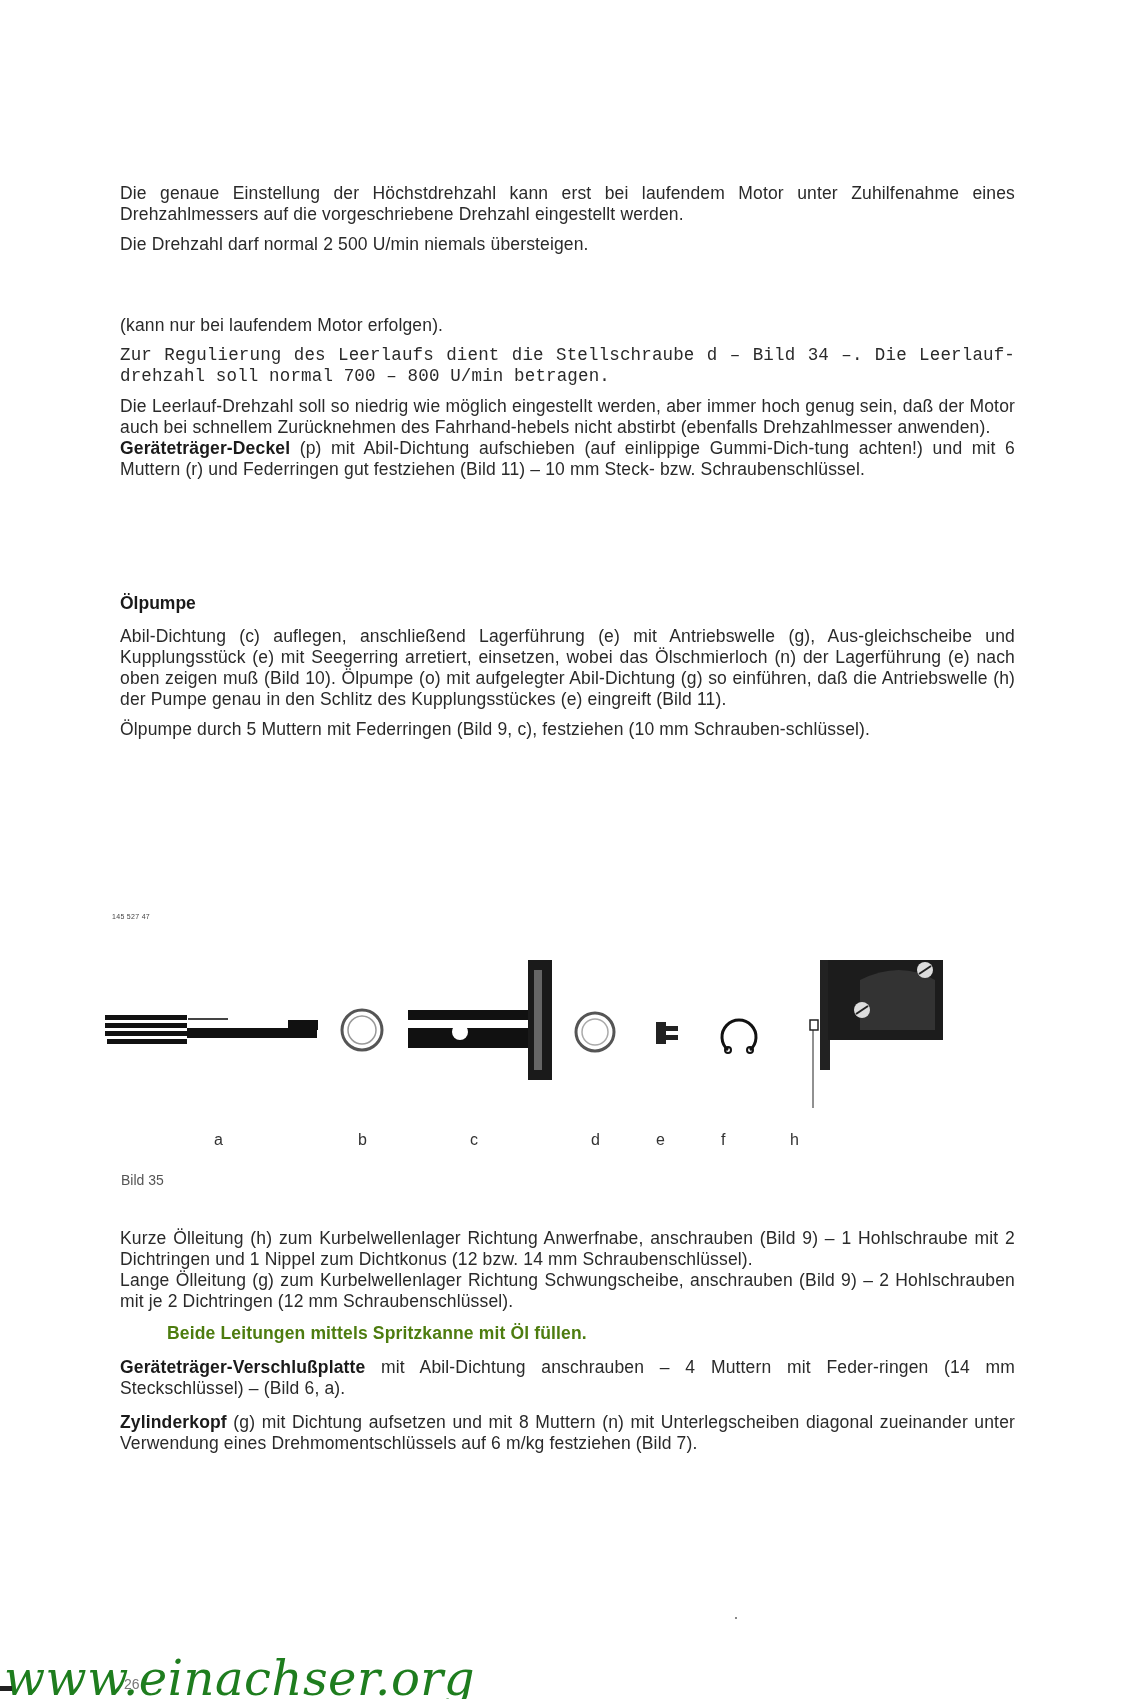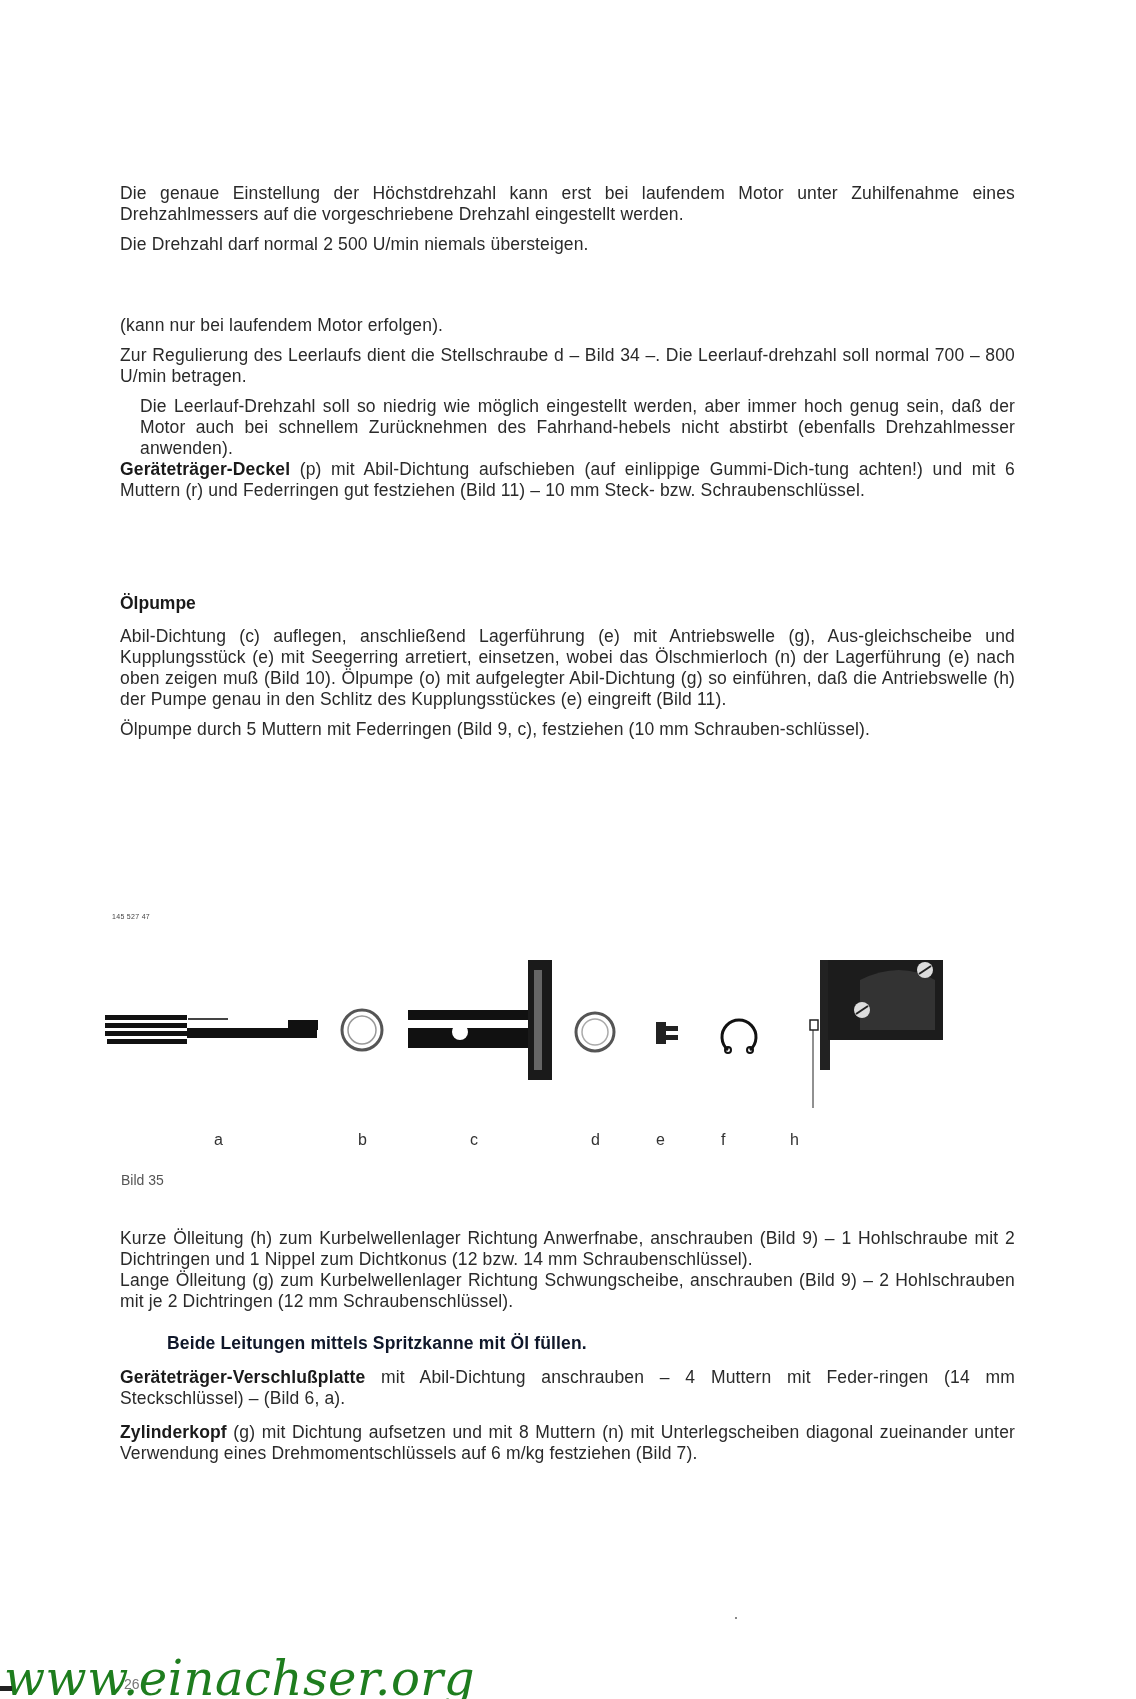--- a/index.html
+++ b/index.html
@@ -26,22 +26,22 @@
 
 <div class="page">
 
   <div class="col" style="top:183px;">
     <p class="last">Die genaue Einstellung der Höchstdrehzahl kann erst bei laufendem Motor unter Zuhilfenahme eines Drehzahlmessers auf die vorgeschriebene Drehzahl eingestellt werden.</p>
     <p style="margin-top:9px;">Die Drehzahl darf normal 2 500 U/min niemals übersteigen.</p>
   </div>
 
   <div class="col" style="top:303px;">
     <p style="margin-top:12px;">(kann nur bei laufendem Motor erfolgen).</p>
-    <p class="last" style="margin-top:9px;">Zur Regulierung des Leerlaufs dient die Stellschraube d – Bild 34 –. Die Leerlauf-drehzahl soll normal 700 – 800 U/min betragen.</p>
-    <p class="last" style="margin-top:9px;margin-left:20px;">Die Leerlauf-Drehzahl soll so niedrig wie möglich eingestellt werden, aber immer hoch genug sein, daß der Motor auch bei schnellem Zurücknehmen des Fahrhand-hebels nicht abstirbt (ebenfalls Drehzahlmesser anwenden).</p>
+    <p class="last" style="margin-top:9px;font-family:Liberation Mono, monospace;">Zur Regulierung des Leerlaufs dient die Stellschraube d – Bild 34 –. Die Leerlauf-drehzahl soll normal 700 – 800 U/min betragen.</p>
+    <p class="last" style="margin-top:9px;">Die Leerlauf-Drehzahl soll so niedrig wie möglich eingestellt werden, aber immer hoch genug sein, daß der Motor auch bei schnellem Zurücknehmen des Fahrhand-hebels nicht abstirbt (ebenfalls Drehzahlmesser anwenden).</p>
     <p class="last" style=""><b>Geräteträger-Deckel</b><span> (p) mit Abil-Dichtung aufschieben (auf einlippige Gummi-Dich-tung achten!) und mit 6 Muttern (r) und Federringen gut festziehen (Bild 11) – 10 mm Steck- bzw. Schraubenschlüssel.</span></p>
   </div>
 
   <div class="col" style="top:593px;">
     <h3>Ölpumpe</h3>
     <p class="last" style="margin-top:12px;">Abil-Dichtung (c) auflegen, anschließend Lagerführung (e) mit Antriebswelle (g), Aus-gleichscheibe und Kupplungsstück (e) mit Seegerring arretiert, einsetzen, wobei das Ölschmierloch (n) der Lagerführung (e) nach oben zeigen muß (Bild 10). Ölpumpe (o) mit aufgelegter Abil-Dichtung (g) so einführen, daß die Antriebswelle (h) der Pumpe genau in den Schlitz des Kupplungsstückes (e) eingreift (Bild 11).</p>
     <p class="last" style="margin-top:9px;">Ölpumpe durch 5 Muttern mit Federringen (Bild 9, c), festziehen (10 mm Schrauben-schlüssel).</p>
   </div>
 
   <div class="small-code">145 527 47</div>
@@ -107,21 +107,21 @@
   <div class="fig-label" style="left:591px;">d</div>
   <div class="fig-label" style="left:656px;">e</div>
   <div class="fig-label" style="left:721px;">f</div>
   <div class="fig-label" style="left:790px;">h</div>
 
   <div class="caption">Bild 35</div>
 
   <div class="col" style="top:1228px;">
     <p class="last">Kurze Ölleitung (h) zum Kurbelwellenlager Richtung Anwerfnabe, anschrauben (Bild 9) – 1 Hohlschraube mit 2 Dichtringen und 1 Nippel zum Dichtkonus (12 bzw. 14 mm Schraubenschlüssel).</p>
     <p class="last" style="">Lange Ölleitung (g) zum Kurbelwellenlager Richtung Schwungscheibe, anschrauben (Bild 9) – 2 Hohlschrauben mit je 2 Dichtringen (12 mm Schraubenschlüssel).</p>
-    <p style="margin-top:21px; padding-left:47px; font-weight:bold; color:#0f172a;">Beide Leitungen mittels Spritzkanne mit Öl füllen.</p>
+    <p style="margin-top:11px; padding-left:47px; font-weight:bold; color:#4d7c0f;">Beide Leitungen mittels Spritzkanne mit Öl füllen.</p>
     <p class="last" style="margin-top:13px;"><b>Geräteträger-Verschlußplatte</b><span> mit Abil-Dichtung anschrauben – 4 Muttern mit Feder-ringen (14 mm Steckschlüssel) – (Bild 6, a).</span></p>
     <p class="last" style="margin-top:13px;"><b>Zylinderkopf</b><span> (g) mit Dichtung aufsetzen und mit 8 Muttern (n) mit Unterlegscheiben diagonal zueinander unter Verwendung eines Drehmomentschlüssels auf 6 m/kg festziehen (Bild 7).</span></p>
   </div>
 
   <div class="page-num">26</div>
   <div class="dot"></div>
 
   <div class="watermark">www.einachser.org</div>
   <div class="edge-mark"></div>
 </div>

